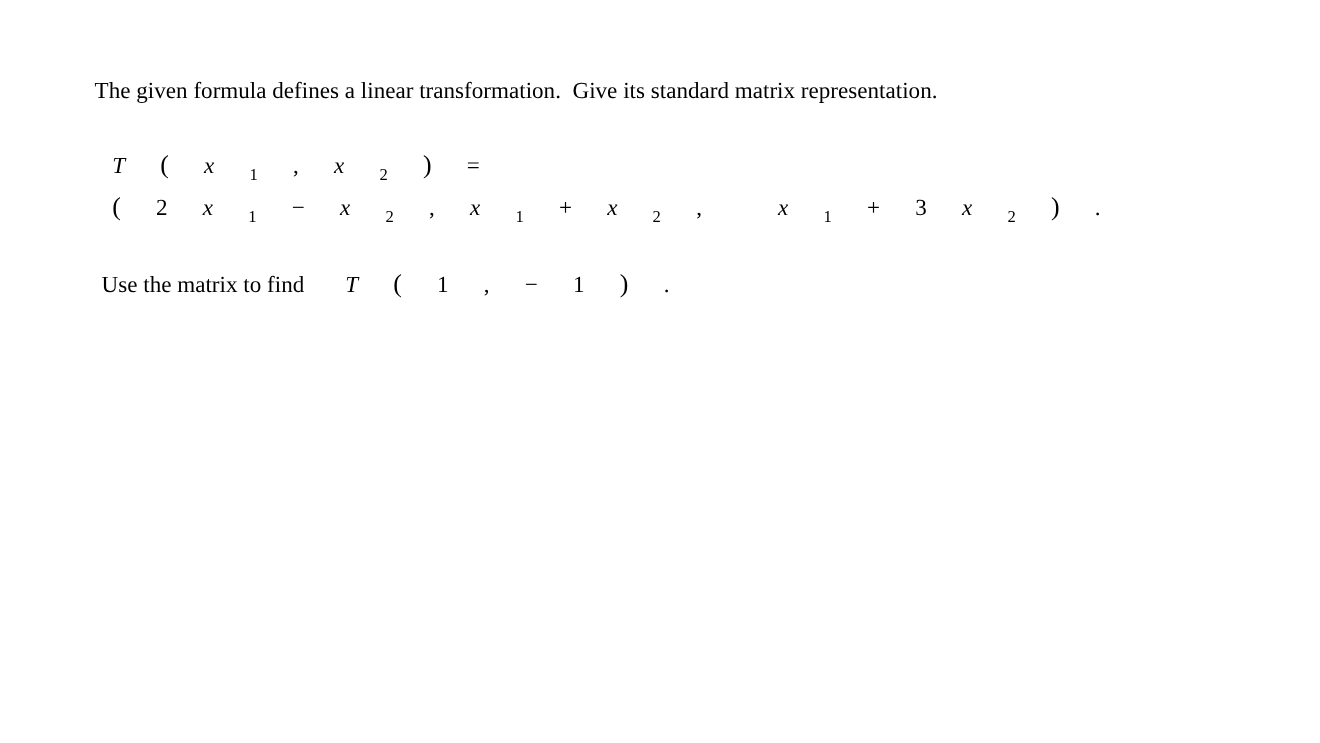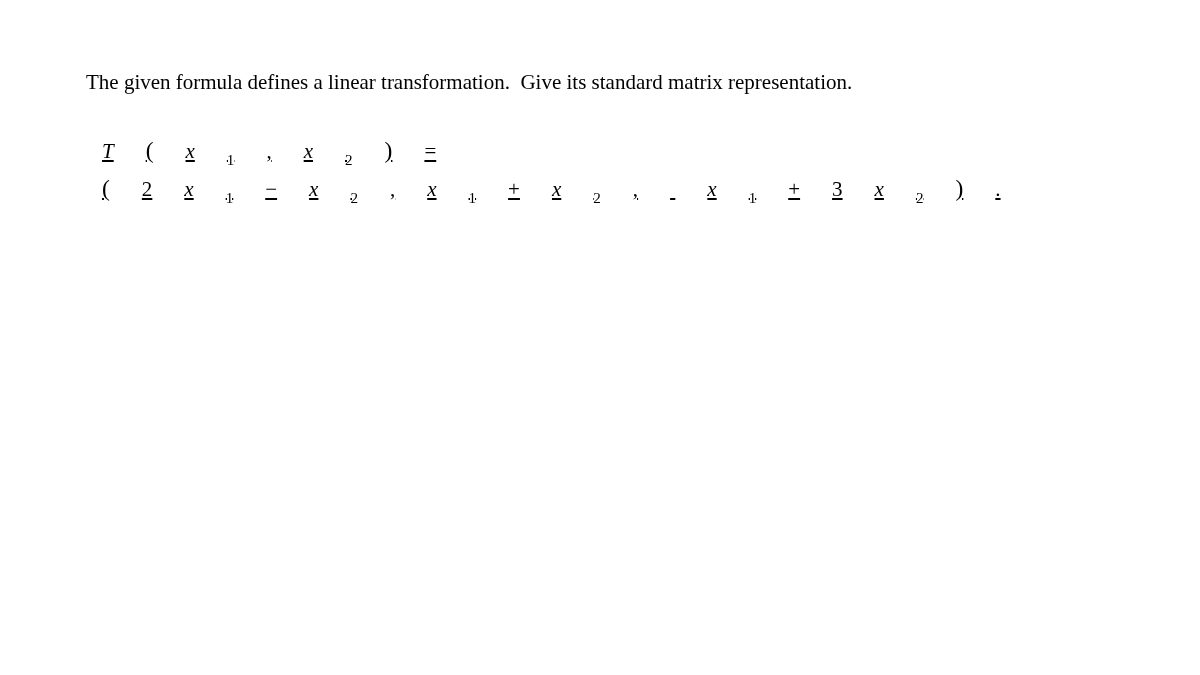--- a/index.html
+++ b/index.html
@@ -42,27 +42,30 @@
       font-style: normal;
       font-size: 1.12em;
       position: relative;
     }
     .after-formula {
       font-style: normal;
       margin-left: 0.3em;
     }
     .eq-part {
       display: inline-block;
-      text-decoration: underline;
     }
   </style>
 </head>
 <body>
 
 <div class="problem-text">
   <span>The given formula defines a linear transformation.&nbsp;&nbsp;Give its standard matrix representation.</span>
 </div>
 
 <div class="formula-line">
   <span class="eq-part">
     <span class="math">T</span><span class="paren">(</span><span class="math">x</span><span class="sub math-upright">1</span><span class="math-upright">,</span><span class="math">x</span><span class="sub math-upright">2</span><span class="paren">)</span><span class="math-upright">=</span><span class="paren">(</span><span class="math-upright">2</span><span class="math">x</span><span class="sub math-upright">1</span><span class="math-upright">−</span><span class="math">x</span><span class="sub math-upright">2</span><span class="math-upright">,</span><span class="math">x</span><span class="sub math-upright">1</span><span class="math-upright">+</span><span class="math">x</span><span class="sub math-upright">2</span><span class="math-upright">,</span><span class="math-upright">&nbsp;</span><span class="math">x</span><span class="sub math-upright">1</span><span class="math-upright">+</span><span class="math-upright">3</span><span class="math">x</span><span class="sub math-upright">2</span><span class="paren">)</span><span class="math-upright">.</span>
   </span>
+  <span class="after-formula">
+    <span>Use the matrix to find</span>
+    <span class="math">T</span><span class="paren">(</span><span class="math-upright">1</span><span class="math-upright">,</span><span class="math-upright">−</span><span class="math-upright">1</span><span class="paren">)</span><span class="math-upright">.</span>
+  </span>
 </div>
 
 </body></html>

